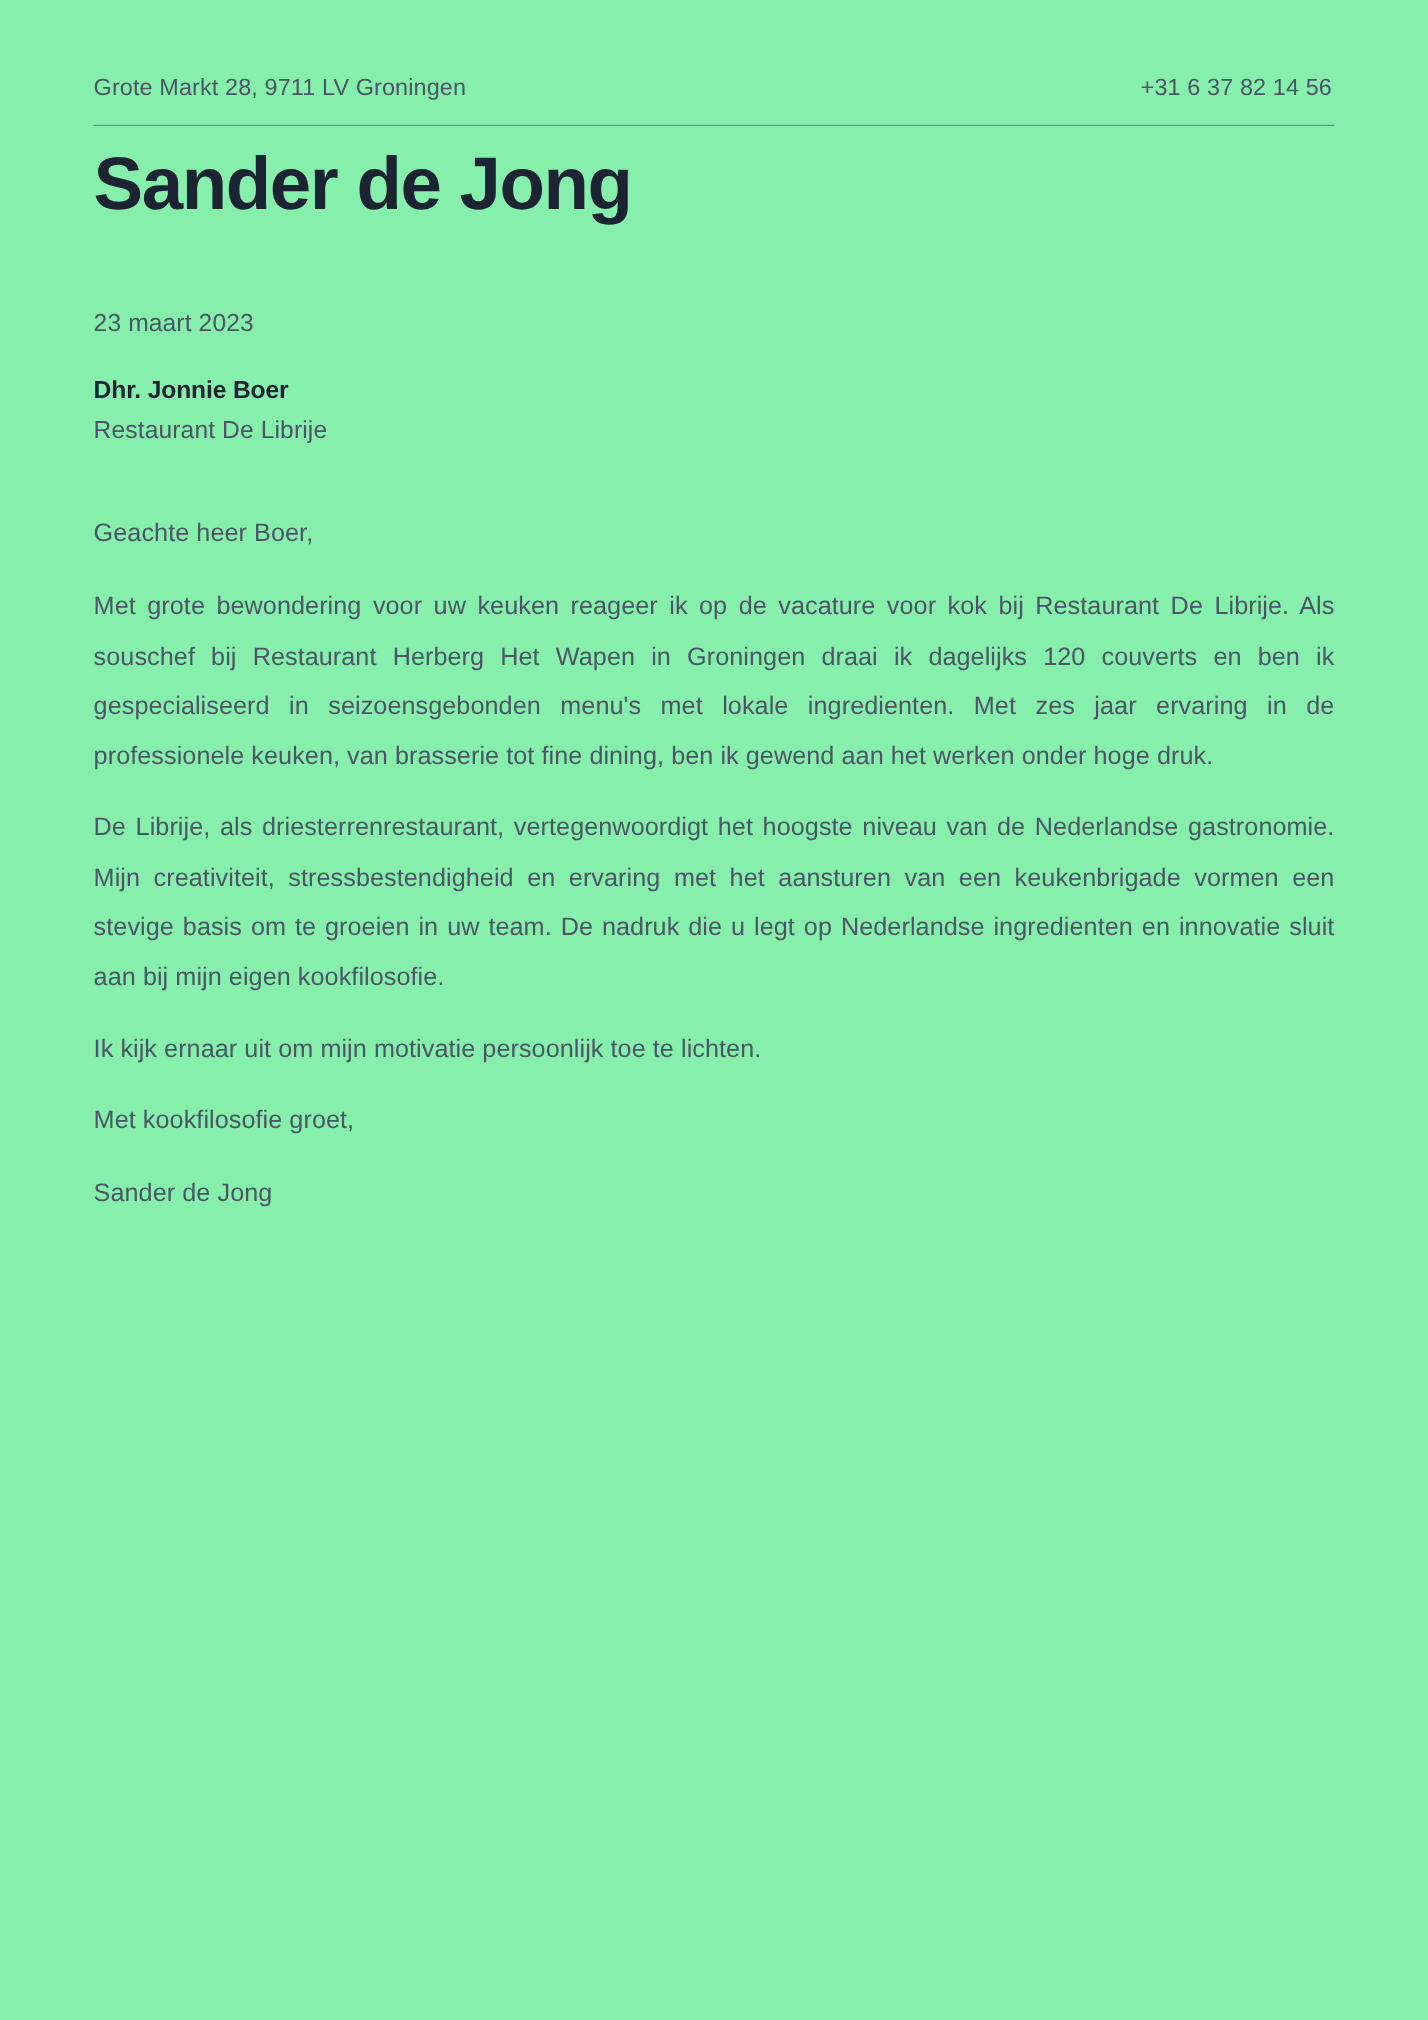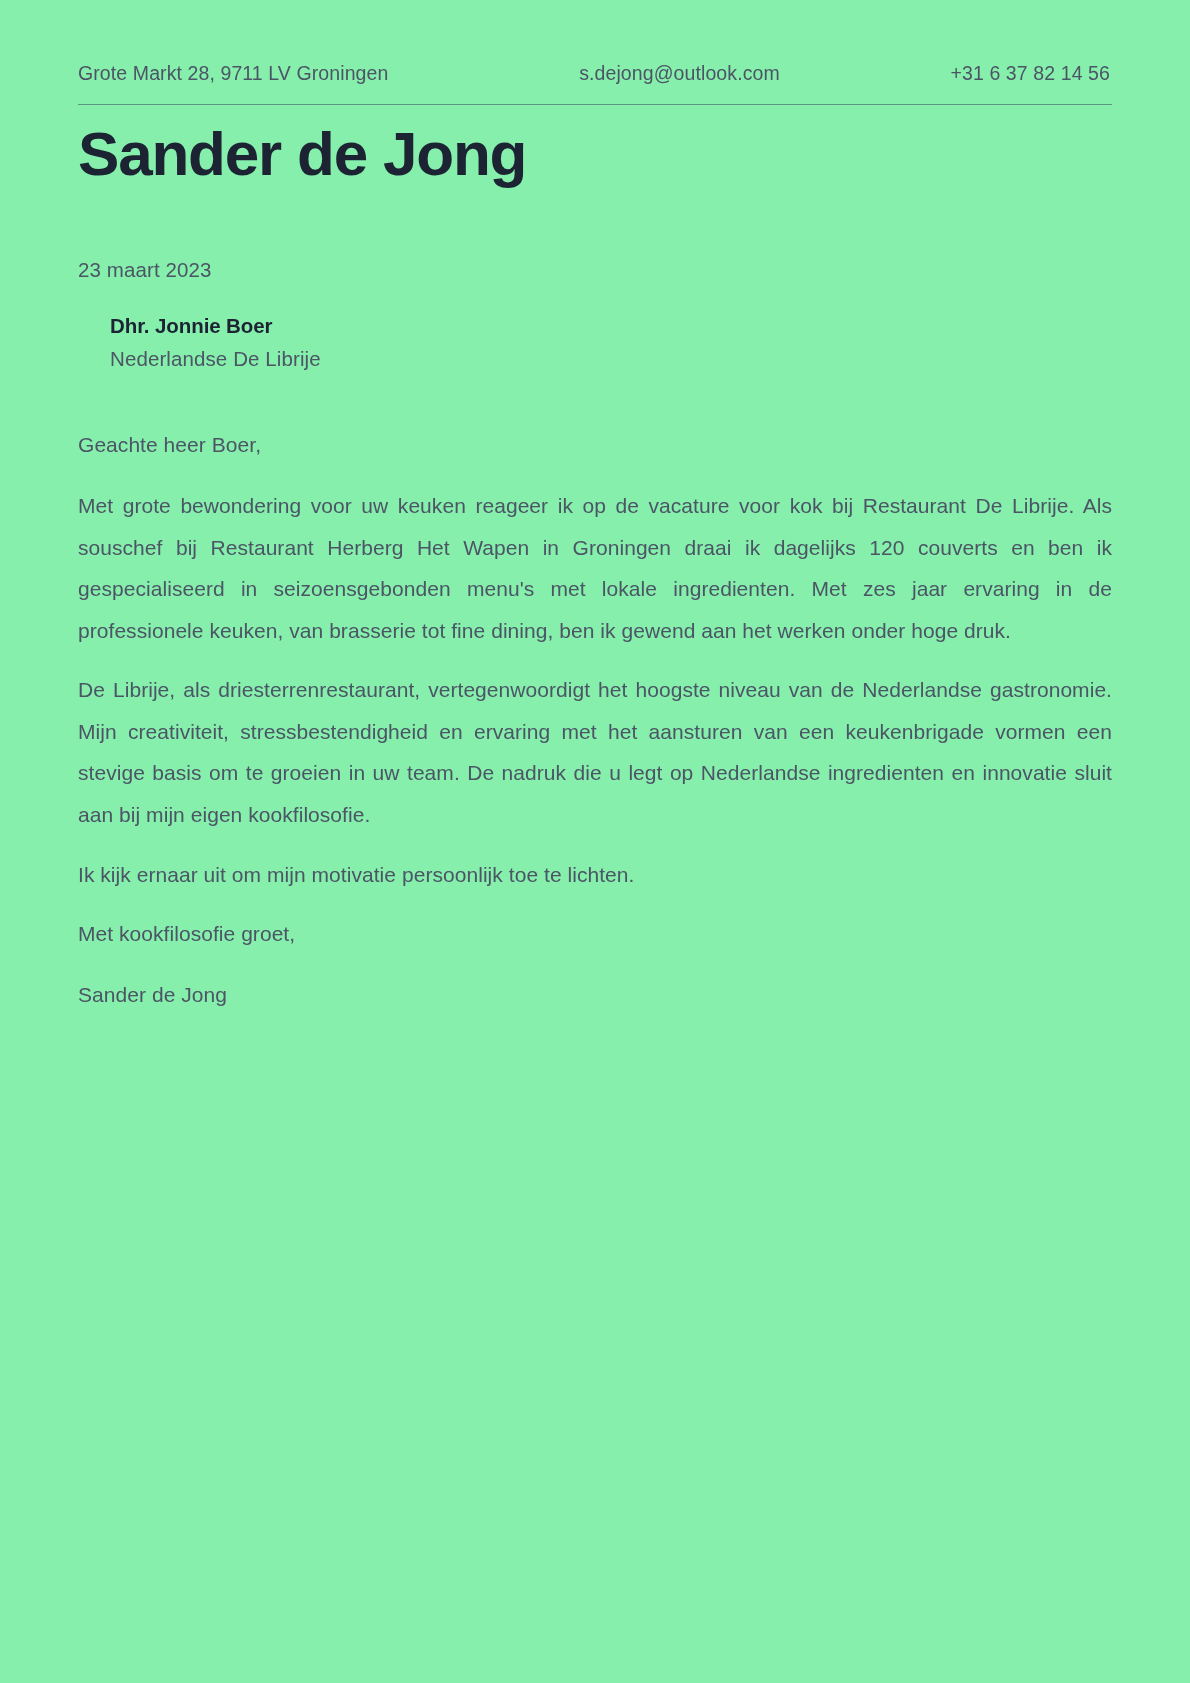--- a/index.html
+++ b/index.html
@@ -73,21 +73,20 @@
 
   
   .date {
     margin-top: 70px;
     font-size: 20.5px;
     color: #4b5565;
     letter-spacing: 0.1px;
   }
   .recipient {
     margin-top: 32px;
-    margin-left: 32px;
   }
   .recipient-name {
     font-size: 20.5px;
     font-weight: 700;
     color: #1c2434;
     letter-spacing: -0.1px;
     margin-bottom: 9px;
   }
   .recipient-company {
     font-size: 20.5px;
@@ -115,33 +114,32 @@
   .body p.signature { margin-bottom: 0; }
 </style>
 </head>
 <body>
 
 <div class="page">
   <div class="sheet">
 
     <div class="contact-row">
       <div class="contact-item addr">Grote Markt 28, 9711 LV Groningen</div>
-      <div class="contact-item mail">s.dejong@outlook.com</div>
       <div class="contact-item phone">+31 6 37 82 14 56</div>
     </div>
 
     <div class="divider"></div>
 
     <h1 class="name">Sander de Jong</h1>
 
     <div class="date">23 maart 2023</div>
 
     <div class="recipient">
       <div class="recipient-name">Dhr. Jonnie Boer</div>
-      <div class="recipient-company">Nederlandse De Librije</div>
+      <div class="recipient-company">Restaurant De Librije</div>
     </div>
 
     <div class="body">
       <p class="salutation">Geachte heer Boer,</p>
       <p class="justify">Met grote bewondering voor uw keuken reageer ik op de vacature voor kok bij Restaurant De Librije. Als souschef bij Restaurant Herberg Het Wapen in Groningen draai ik dagelijks 120 couverts en ben ik gespecialiseerd in seizoensgebonden menu's met lokale ingredienten. Met zes jaar ervaring in de professionele keuken, van brasserie tot fine dining, ben ik gewend aan het werken onder hoge druk.</p>
       <p class="justify">De Librije, als driesterrenrestaurant, vertegenwoordigt het hoogste niveau van de Nederlandse gastronomie. Mijn creativiteit, stressbestendigheid en ervaring met het aansturen van een keukenbrigade vormen een stevige basis om te groeien in uw team. De nadruk die u legt op Nederlandse ingredienten en innovatie sluit aan bij mijn eigen kookfilosofie.</p>
       <p>Ik kijk ernaar uit om mijn motivatie persoonlijk toe te lichten.</p>
       <p class="closing">Met kookfilosofie groet,</p>
       <p class="signature">Sander de Jong</p>
     </div>

